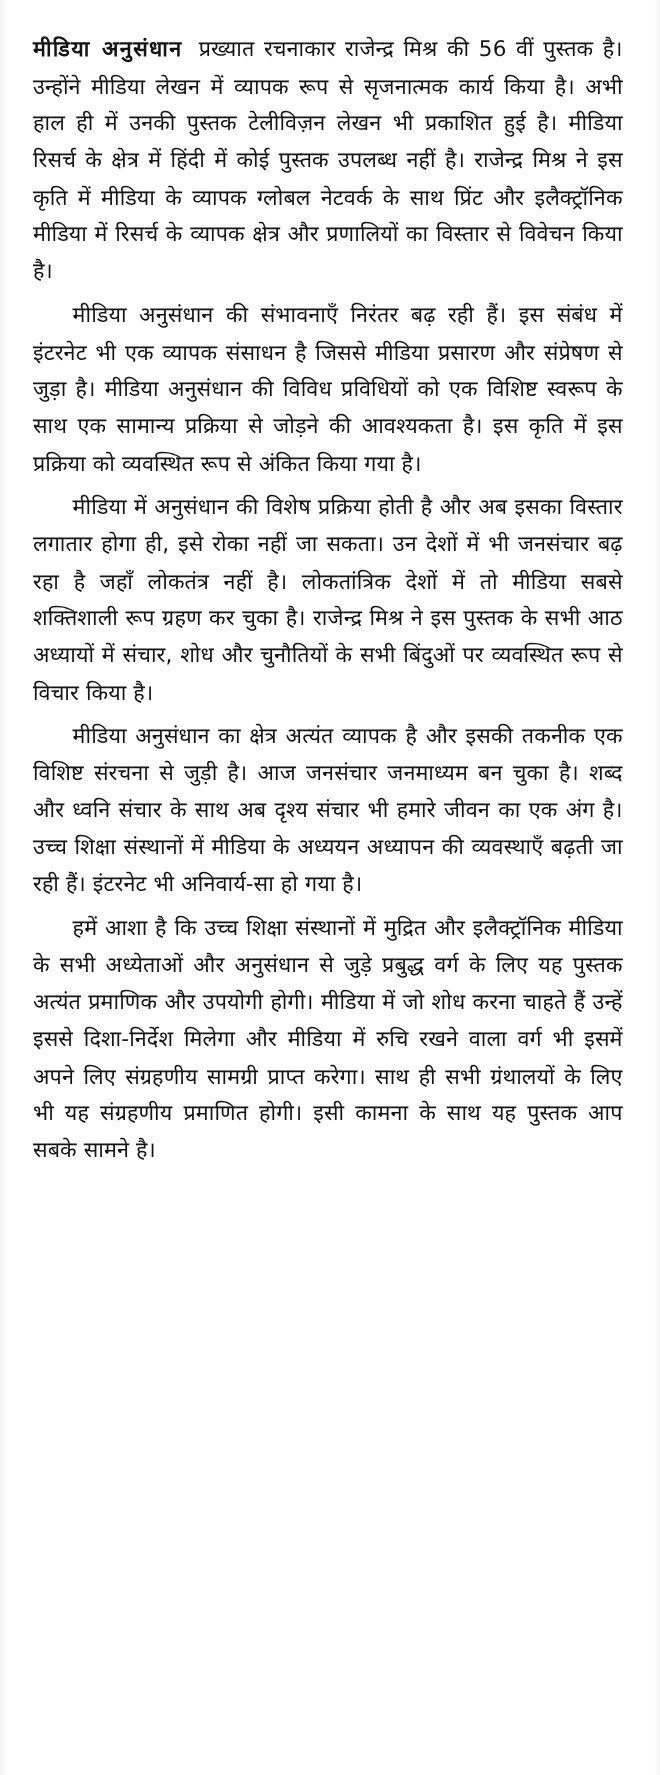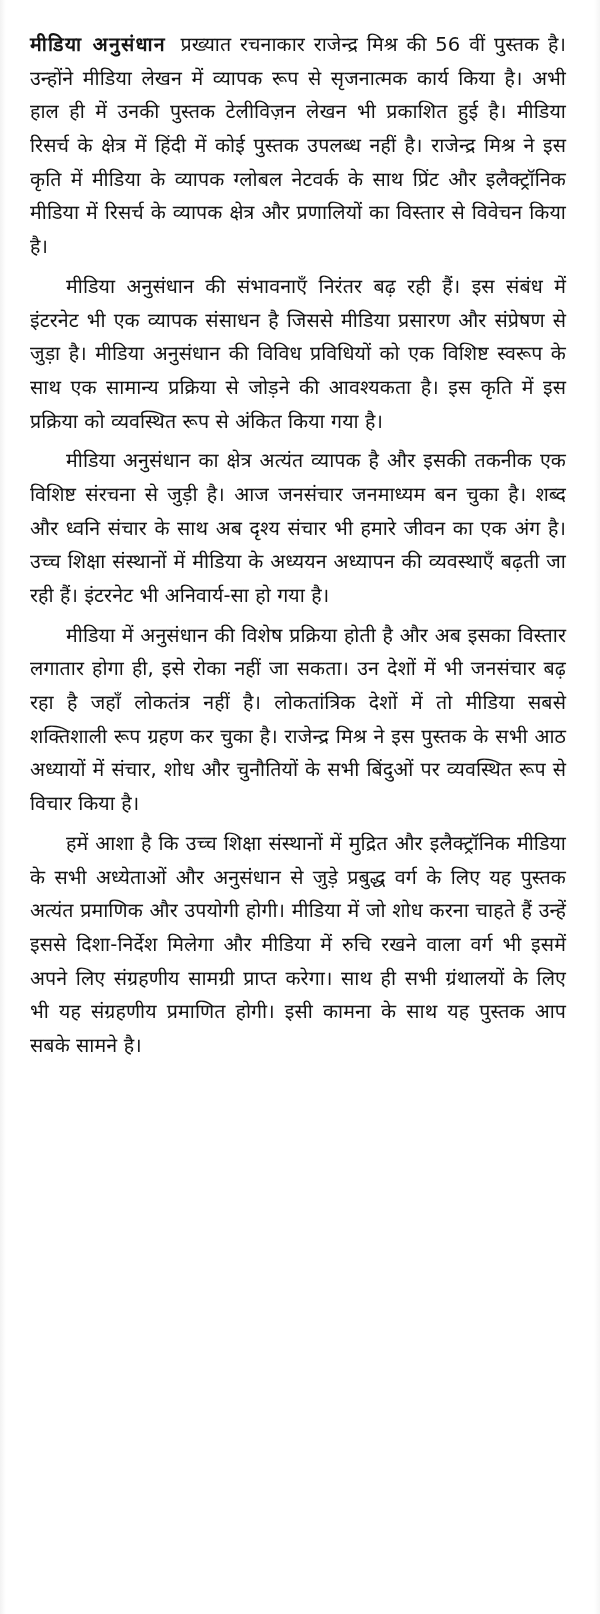--- a/index.html
+++ b/index.html
@@ -64,20 +64,20 @@
 </head>
 <body>
 
 <div class="page">
   <div class="doc-body">
 
     <p class="para first"><span class="lead-term">मीडिया अनुसंधान</span><span> प्रख्यात रचनाकार राजेन्द्र मिश्र की 56 वीं पुस्तक है। उन्होंने मीडिया लेखन में व्यापक रूप से सृजनात्मक कार्य किया है। अभी हाल ही में उनकी पुस्तक टेलीविज़न लेखन भी प्रकाशित हुई है। मीडिया रिसर्च के क्षेत्र में हिंदी में कोई पुस्तक उपलब्ध नहीं है। राजेन्द्र मिश्र ने इस कृति में मीडिया के व्यापक ग्लोबल नेटवर्क के साथ प्रिंट और इलैक्ट्रॉनिक मीडिया में रिसर्च के व्यापक क्षेत्र और प्रणालियों का विस्तार से विवेचन किया है।</span></p>
 
     <p class="para">मीडिया अनुसंधान की संभावनाएँ निरंतर बढ़ रही हैं। इस संबंध में इंटरनेट भी एक व्यापक संसाधन है जिससे मीडिया प्रसारण और संप्रेषण से जुड़ा है। मीडिया अनुसंधान की विविध प्रविधियों को एक विशिष्ट स्वरूप के साथ एक सामान्य प्रक्रिया से जोड़ने की आवश्यकता है। इस कृति में इस प्रक्रिया को व्यवस्थित रूप से अंकित  किया गया है।</p>
 
+    <p class="para">मीडिया में अनुसंधान की विशेष प्रक्रिया होती है और अब इसका विस्तार लगातार होगा ही, इसे रोका नहीं जा सकता। उन देशों में भी जनसंचार बढ़ रहा है जहाँ लोकतंत्र नहीं है। लोकतांत्रिक देशों में तो मीडिया सबसे शक्तिशाली रूप ग्रहण कर चुका है। राजेन्द्र मिश्र ने इस पुस्तक के सभी आठ अध्यायों में संचार, शोध और चुनौतियों के सभी बिंदुओं पर व्यवस्थित रूप से विचार किया है।</p>
+
     <p class="para">मीडिया अनुसंधान का क्षेत्र अत्यंत व्यापक है और इसकी तकनीक एक विशिष्ट संरचना से जुड़ी है। आज जनसंचार जनमाध्यम बन चुका है। शब्द और ध्वनि संचार के साथ अब दृश्य संचार भी हमारे जीवन का एक अंग है। उच्च शिक्षा संस्थानों में मीडिया के अध्ययन अध्यापन की व्यवस्थाएँ बढ़ती जा रही हैं। इंटरनेट भी अनिवार्य-सा हो गया है।</p>
-
-    <p class="para">मीडिया में अनुसंधान की विशेष प्रक्रिया होती है और अब इसका विस्तार लगातार होगा ही, इसे रोका नहीं जा सकता। उन देशों में भी जनसंचार बढ़ रहा है जहाँ लोकतंत्र नहीं है। लोकतांत्रिक देशों में तो मीडिया सबसे शक्तिशाली रूप ग्रहण कर चुका है। राजेन्द्र मिश्र ने इस पुस्तक के सभी आठ अध्यायों में संचार, शोध और चुनौतियों के सभी बिंदुओं पर व्यवस्थित रूप से विचार किया है।</p>
 
     <p class="para">हमें आशा है कि उच्च शिक्षा संस्थानों में मुद्रित और इलैक्ट्रॉनिक मीडिया के सभी अध्येताओं और अनुसंधान से जुड़े प्रबुद्ध वर्ग के लिए यह पुस्तक अत्यंत प्रमाणिक और उपयोगी होगी। मीडिया में जो शोध करना चाहते हैं उन्हें इससे दिशा-निर्देश मिलेगा और मीडिया में रुचि रखने वाला वर्ग भी इसमें अपने लिए संग्रहणीय सामग्री प्राप्त करेगा। साथ ही सभी ग्रंथालयों के लिए भी यह संग्रहणीय प्रमाणित होगी। इसी कामना के साथ यह पुस्तक आप सबके सामने है।</p>
 
   </div>
 </div>
 
 </body></html>

